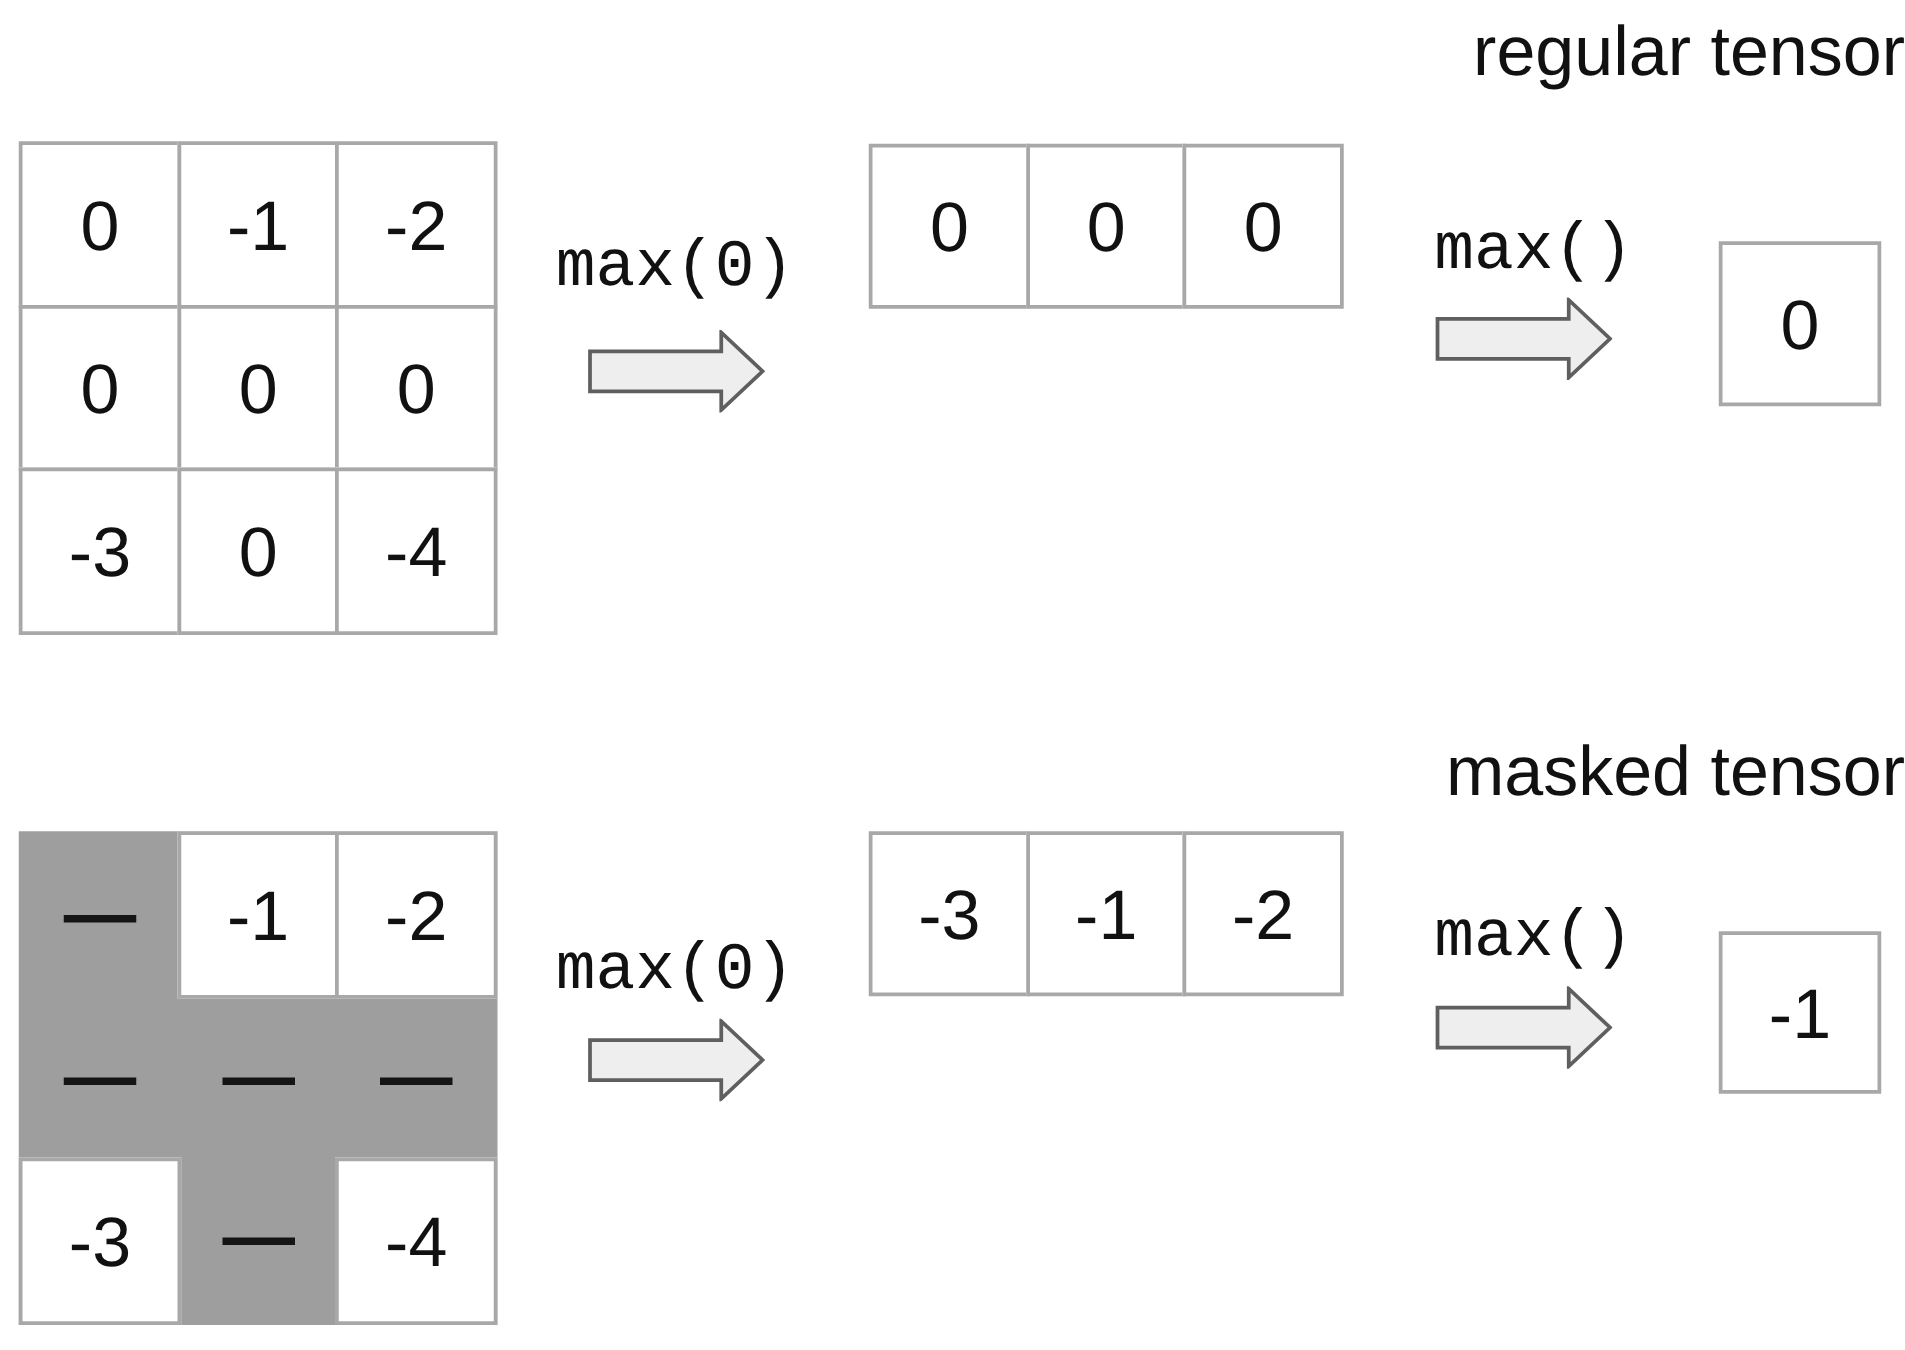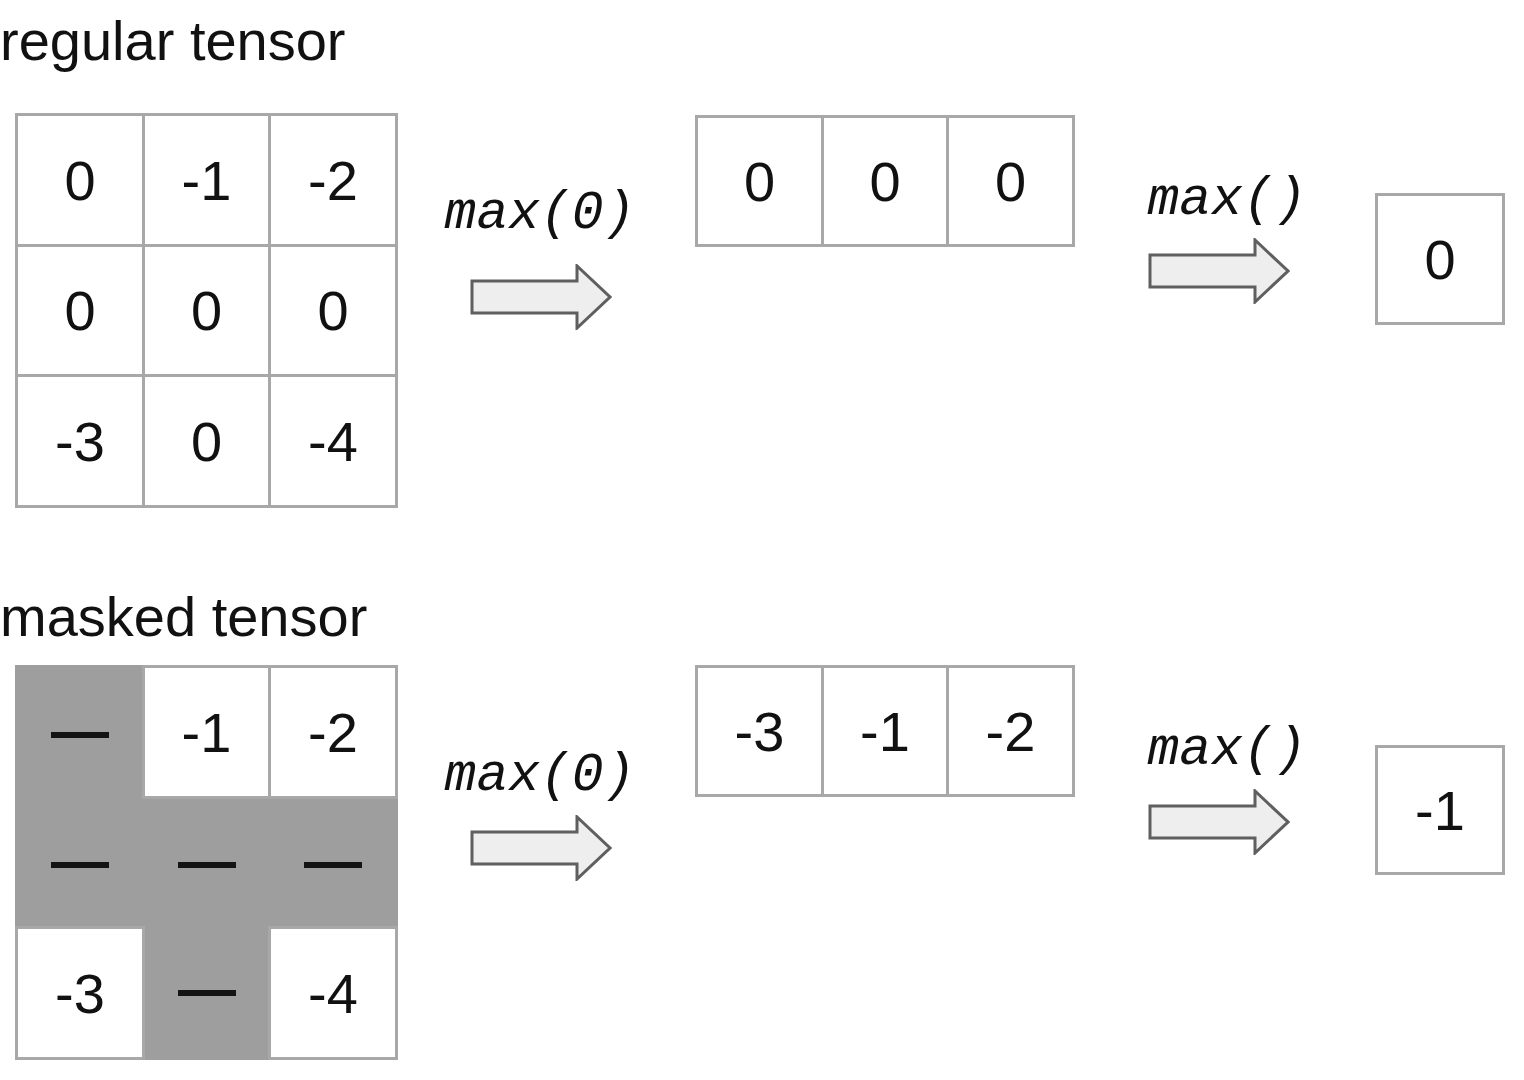--- a/index.html
+++ b/index.html
@@ -5,21 +5,21 @@
   html, body { margin: 0; padding: 0; }
   body {
     width: 1524px; height: 1080px;
     background: #ffffff;
     position: relative;
     font-family: "Liberation Sans", sans-serif;
     overflow: hidden;
   }
   .section-title {
     position: absolute; left: 0; width: 100%;
-    text-align: left;
+    text-align: right;
     font-size: 56px; color: #111111;
     line-height: 1.1;
   }
   .tensor-box { position: absolute; }
   .cell {
     position: absolute; box-sizing: border-box;
     background: #ffffff;
     border: 3px solid #a8a8a8;
     display: flex; align-items: center; justify-content: center;
     font-size: 56px; color: #111111;
@@ -29,21 +29,20 @@
     position: absolute;
     width: 58px; height: 6px;
     background: #141414;
   }
   .mono-label {
     position: absolute;
     font-family: "Liberation Mono", monospace;
     font-size: 53px; color: #111111;
     text-align: center; line-height: 1;
     white-space: nowrap;
-    font-style: italic;
   }
   .arrow { position: absolute; width: 142px; height: 66px; }
 </style>
 </head>
 <body>
 
 <div class="section-title" style="top:10px">regular tensor</div>
 
 <div class="tensor-box" id="grid-regular" style="left:15px; top:113px; width:383px; height:395px;">
   <div class="cell" style="left:0;   top:0;   width:130px; height:134px">0</div>

